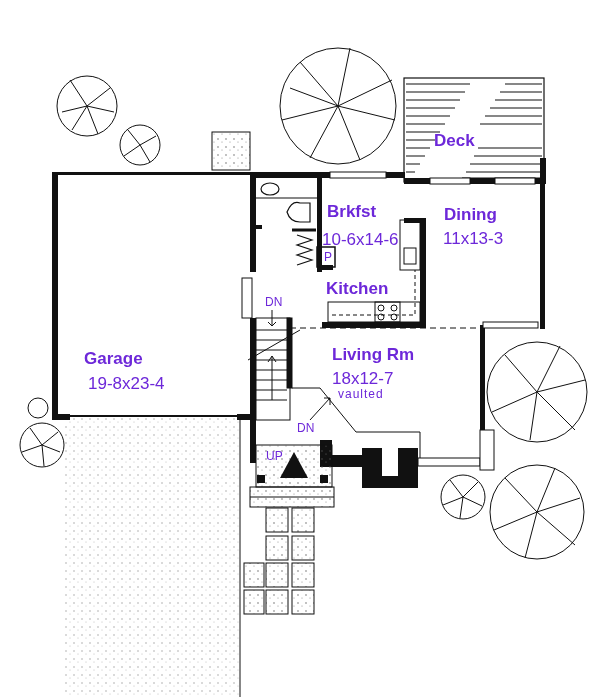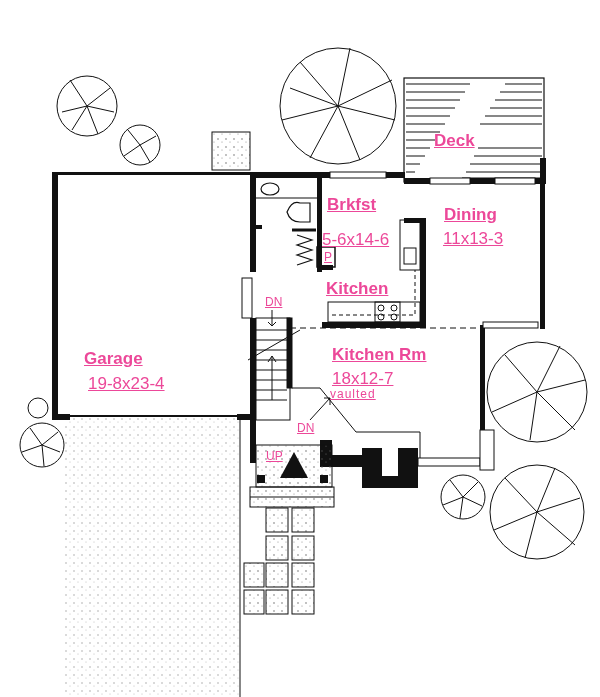--- a/index.html
+++ b/index.html
@@ -1,18 +1,18 @@
 <!DOCTYPE html>
 <html><head>
 <meta charset="utf-8">
 <style>
   html, body { margin:0; padding:0; background:#ffffff; }
   body { width:600px; height:697px; position:relative; overflow:hidden; font-family:"Liberation Sans", sans-serif; }
   svg { position:absolute; left:0; top:0; }
-  .lbl { position:absolute; color:#ec4899; white-space:nowrap; line-height:1;text-decoration:underline; }
+  .lbl { position:absolute; color:#6d28d9; white-space:nowrap; line-height:1; }
   .name { font-size:17px; font-weight:bold; }
   .dim { font-size:17px; }
   .small { font-size:12px; letter-spacing:1px; }
   .mark { font-size:12px; }
 </style>
 </head>
 <body>
 
 <svg width="600" height="697" viewBox="0 0 600 697">
   <defs>
@@ -154,26 +154,26 @@
       <rect x="292" y="563" width="22" height="24"></rect>
     <rect x="244" y="590" width="20" height="24"></rect>
       <rect x="266" y="590" width="22" height="24"></rect>
       <rect x="292" y="590" width="22" height="24"></rect>
   </g>
 
   <rect x="242" y="278" width="10" height="40" fill="none" stroke="#111" stroke-width="1"></rect>
 </svg>
 
 <div class="lbl name" style="left:434px;top:132px;">Deck</div>
-<div class="lbl name" style="left:327px;top:196px;">Brkfst</div>
-<div class="lbl dim" style="left:322px;top:231px;">5-6x14-6</div>
+<div class="lbl name" style="left:327px;top:203px;">Brkfst</div>
+<div class="lbl dim" style="left:322px;top:231px;">10-6x14-6</div>
 <div class="lbl name" style="left:444px;top:206px;">Dining</div>
 <div class="lbl dim" style="left:443px;top:230px;">11x13-3</div>
 <div class="lbl mark" style="left:324px;top:251px;">P</div>
 <div class="lbl name" style="left:326px;top:280px;text-align:center;">Kitchen</div>
 <div class="lbl name" style="left:84px;top:350px;">Garage</div>
 <div class="lbl dim" style="left:88px;top:375px;">19-8x23-4</div>
-<div class="lbl name" style="left:332px;top:346px;">Kitchen Rm</div>
+<div class="lbl name" style="left:332px;top:346px;">Living Rm</div>
 <div class="lbl dim" style="left:332px;top:370px;">18x12-7</div>
-<div class="lbl small" style="left:330px;top:388px;">vaulted</div>
+<div class="lbl small" style="left:338px;top:388px;">vaulted</div>
 <div class="lbl mark" style="left:265px;top:296px;">DN</div>
 <div class="lbl mark" style="left:266px;top:410px;margin-top:40px;">UP</div>
 <div class="lbl mark" style="left:297px;top:422px;">DN</div>
 
 </body></html>

